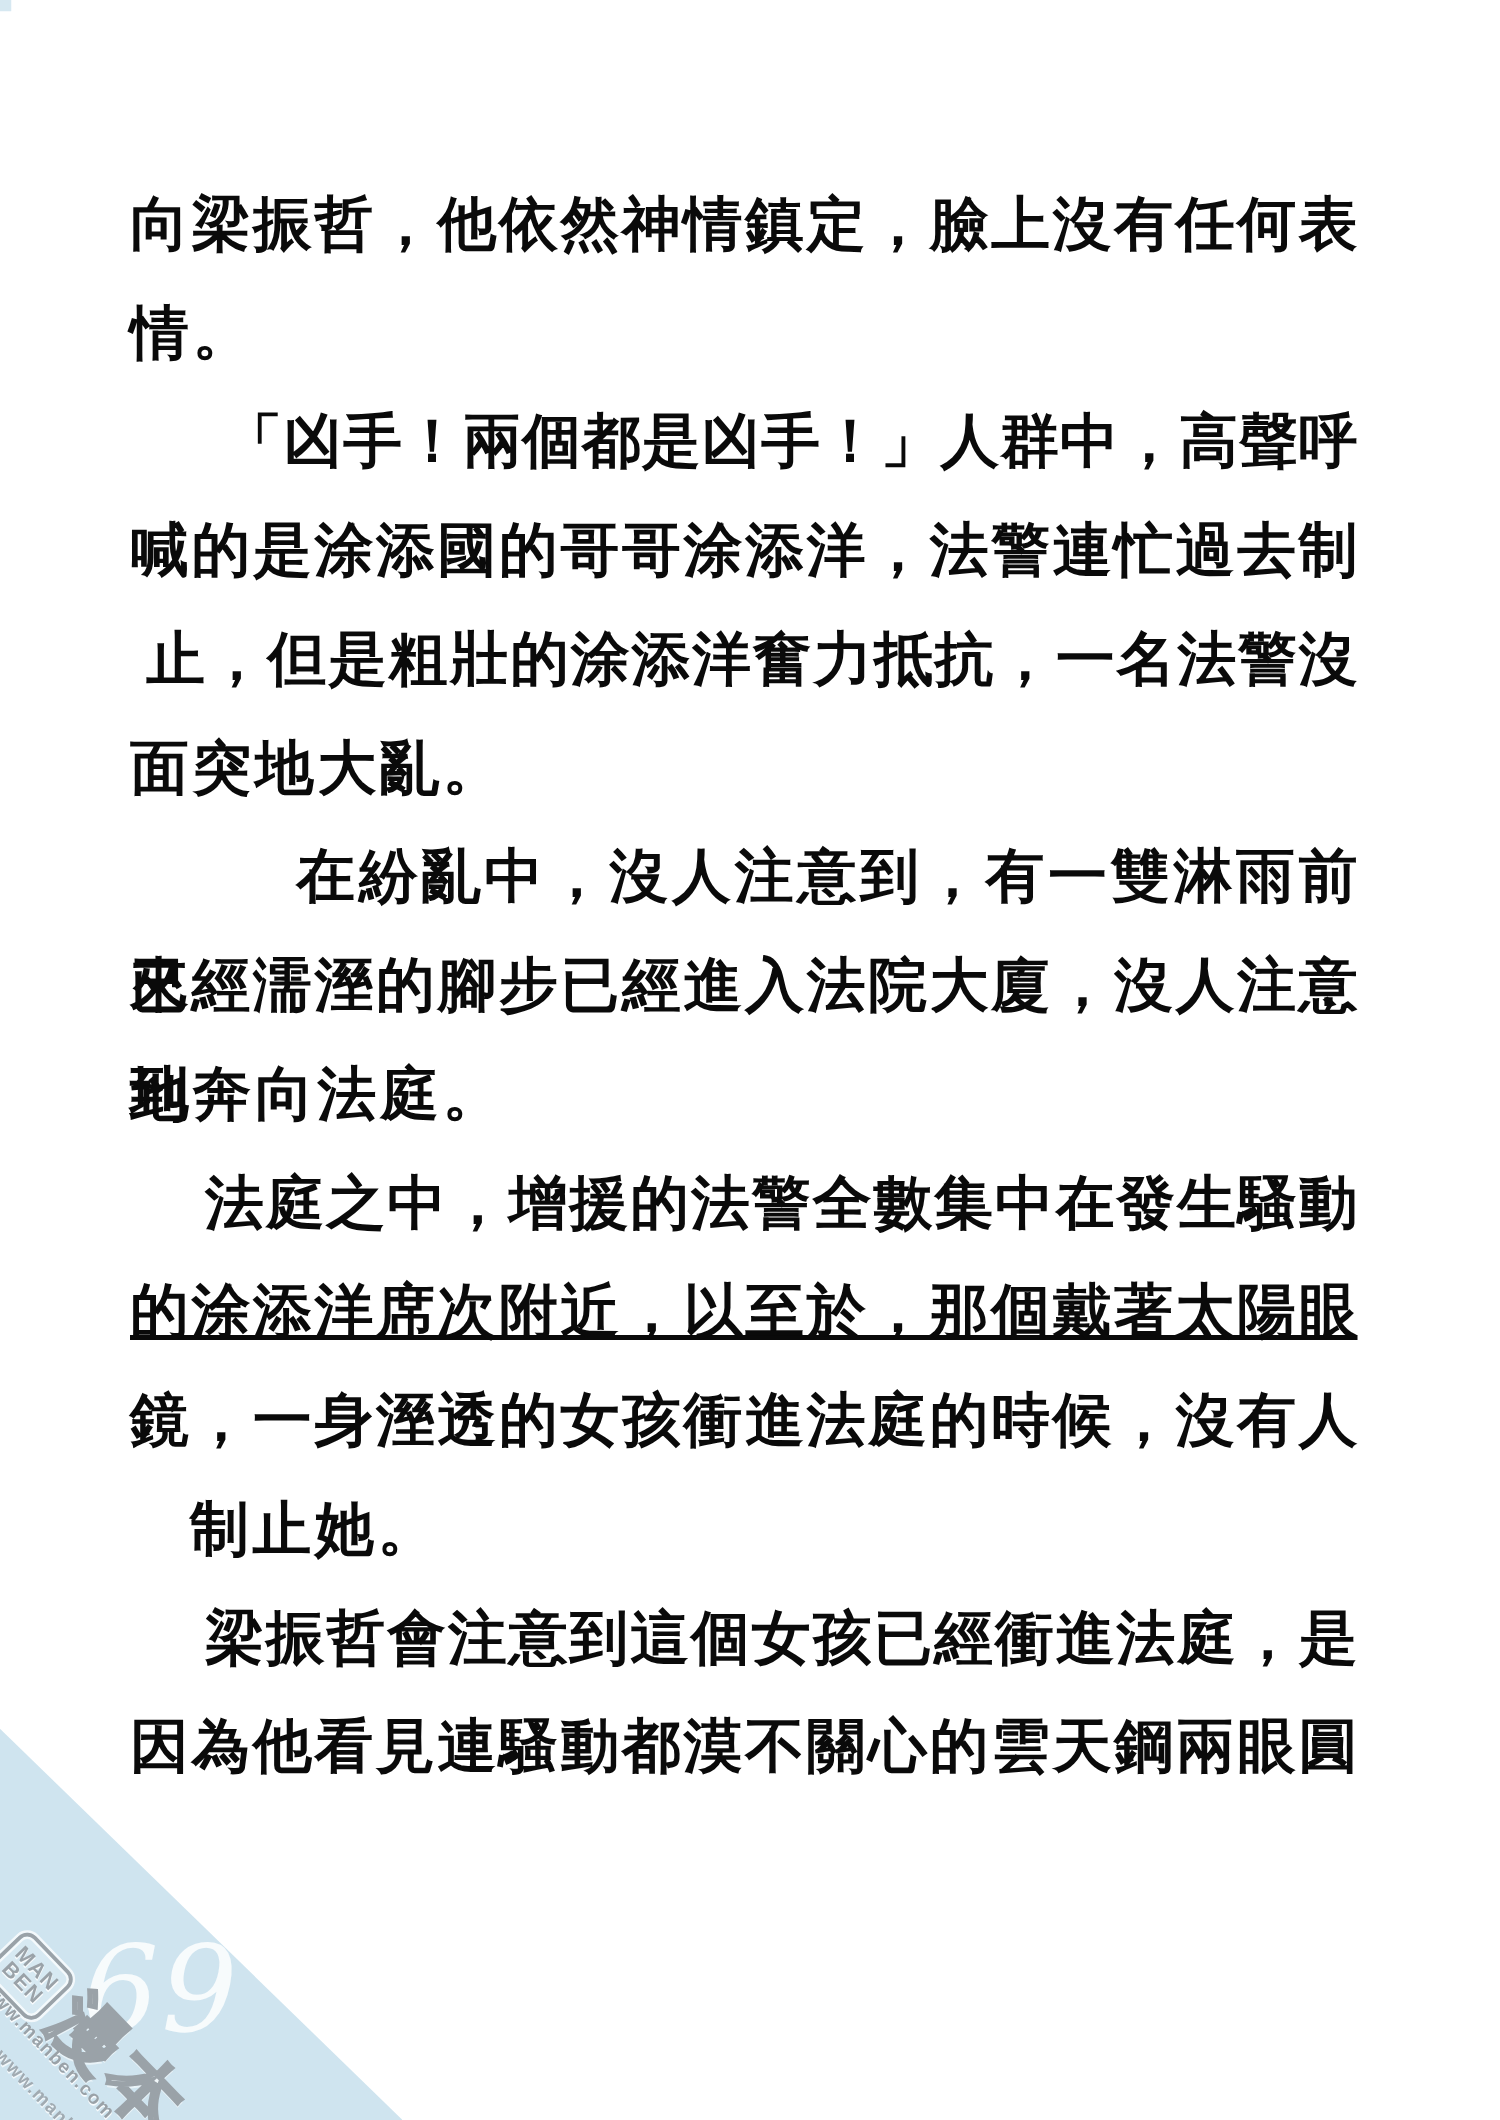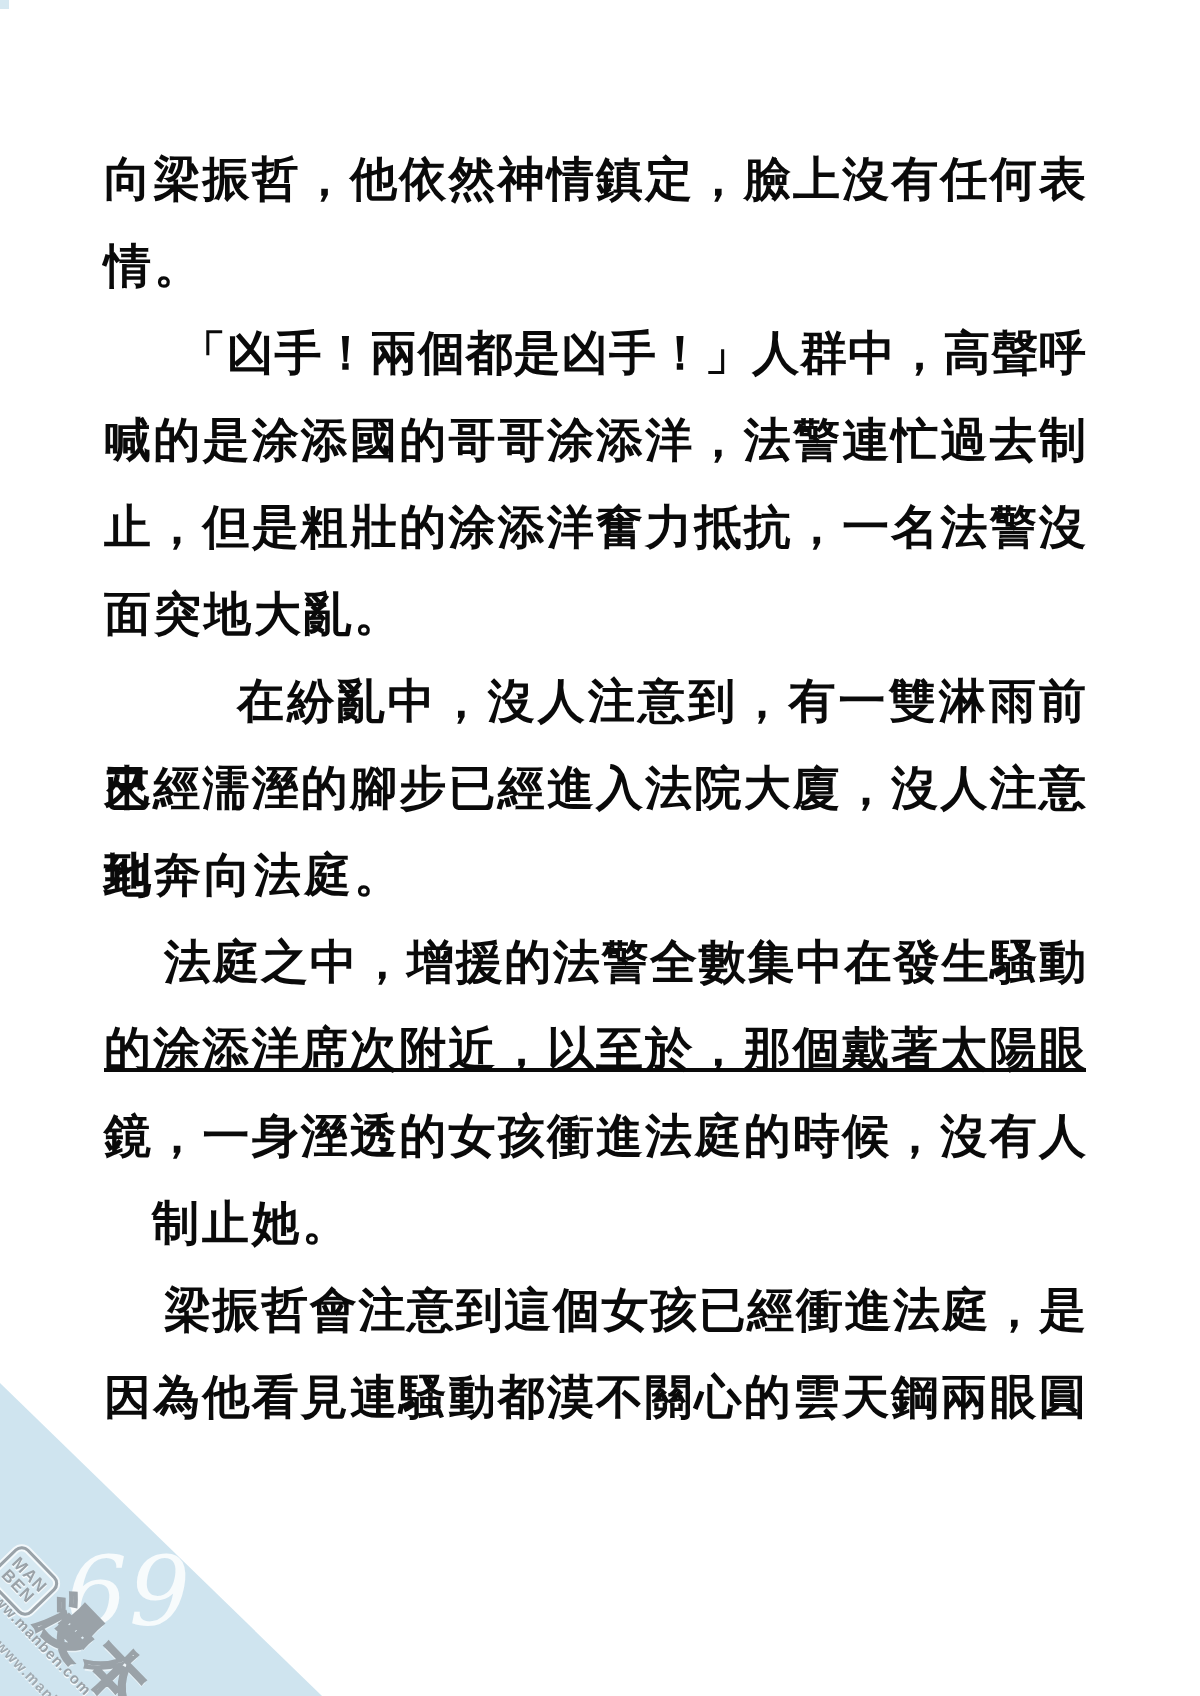--- a/index.html
+++ b/index.html
@@ -137,21 +137,21 @@
 
 <div class="page">
 
   <div class="corner-chip"></div>
 
   <div class="text-block" id="text-block" style="color: rgb(10, 10, 10);">
       <div class="line just" style="text-indent: 0px;">向梁振哲，他依然神情鎮定，臉上沒有任何表</div>
       <div class="line plain" style="text-indent: 0px;">情。</div>
       <div class="line just" style="text-indent: 75px;">「凶手！兩個都是凶手！」人群中，高聲呼</div>
       <div class="line just" style="text-indent: 0px;">喊的是涂添國的哥哥涂添洋，法警連忙過去制</div>
-      <div class="line just" style="text-indent: 0px;">止，但是粗壯的涂添洋奮力抵抗，一名法警沒</div>
+      <div class="line just" style="text-indent: 0px; margin-left: 13px;">止，但是粗壯的涂添洋奮力抵抗，一名法警沒</div>
       <div class="line plain" style="text-indent: 0px;">面突地大亂。</div>
       <div class="line just" style="text-indent: 133px;">在紛亂中，沒人注意到，有一雙淋雨前來，</div>
       <div class="line just" style="text-indent: 0px;">已經濡溼的腳步已經進入法院大廈，沒人注意到</div>
       <div class="line plain" style="text-indent: 0px;">地奔向法庭。</div>
       <div class="line just" style="text-indent: 60px;">法庭之中，增援的法警全數集中在發生騷動</div>
       <div class="line just" style="text-indent: 0px; text-decoration: underline;">的涂添洋席次附近，以至於，那個戴著太陽眼</div>
       <div class="line just" style="text-indent: 0px;">鏡，一身溼透的女孩衝進法庭的時候，沒有人</div>
       <div class="line plain" style="text-indent: 0px; margin-left: 48px;">制止她。</div>
       <div class="line just" style="text-indent: 60px;">梁振哲會注意到這個女孩已經衝進法庭，是</div>
       <div class="line just" style="text-indent: 0px;">因為他看見連騷動都漠不關心的雲天鋼兩眼圓</div>

